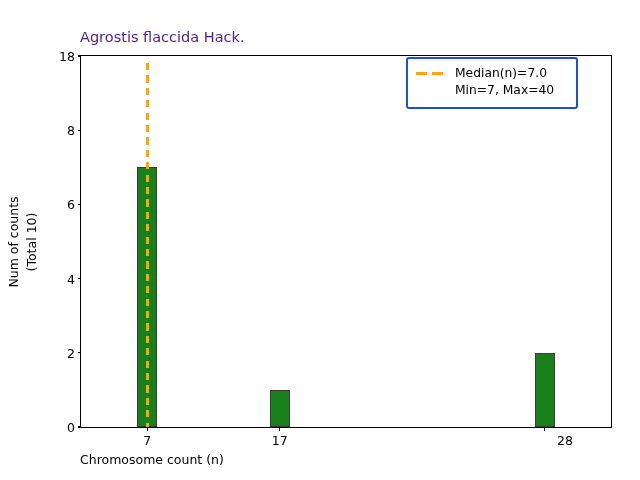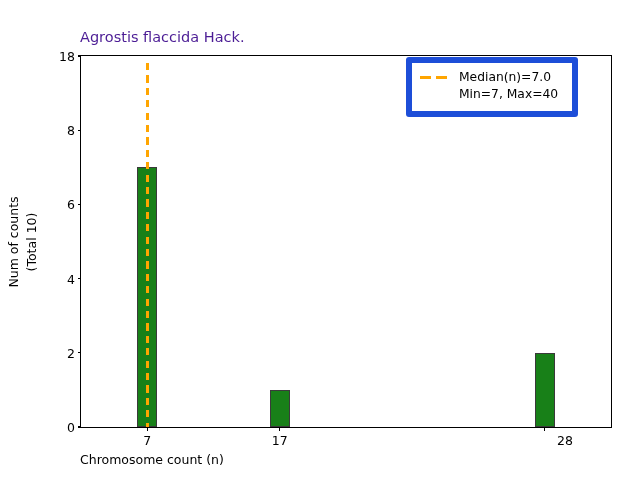--- a/index.html
+++ b/index.html
@@ -137,21 +137,21 @@
   #ylabel .yl-line { display: block; }
 
   
   #legend {
     position: absolute;
     left: 406px;
     top: 57px;
     width: 172px;
     box-sizing: border-box;
     background: #ffffff;
-    border: 6px solid #1d4ed8;
+    border: 2px solid #1d4ed8;
     border-radius: 3px;
     padding: 6px 8px 7px 8px;
     display: flex;
     align-items: flex-start;
     gap: 9px;
   }
   #legend-swatch {
     flex: 0 0 auto;
     width: 30px;
     height: 14px;

